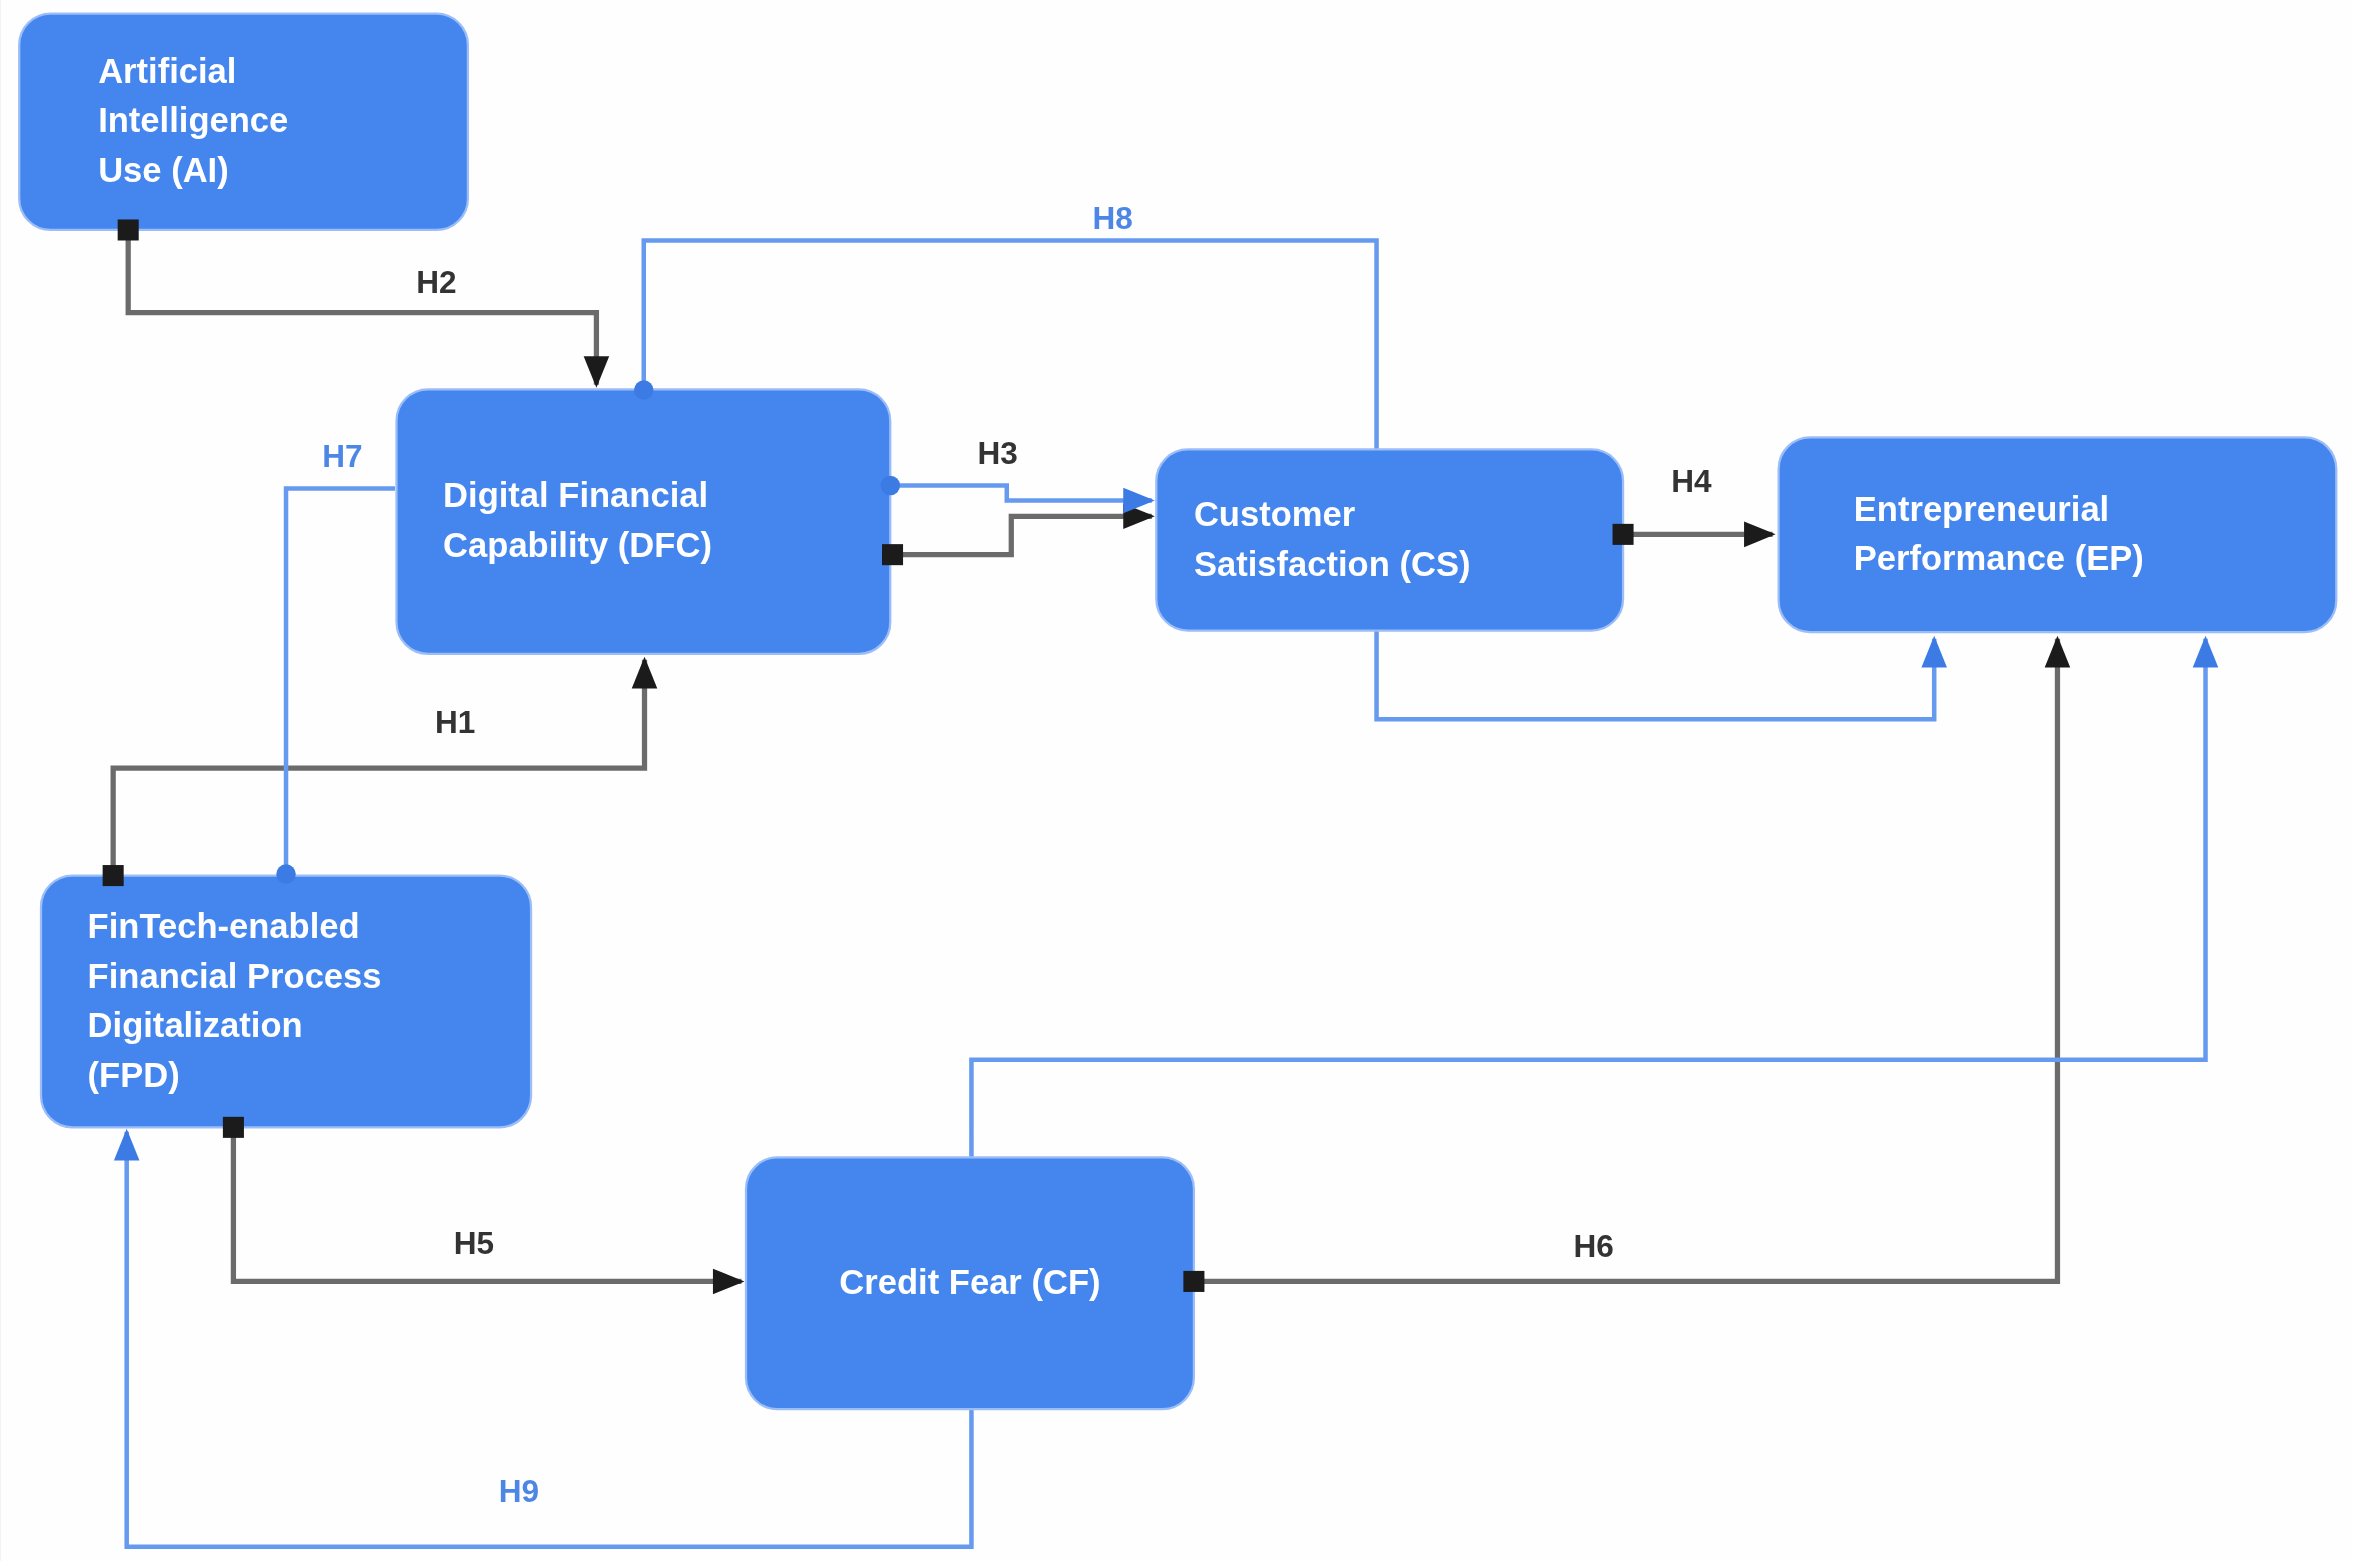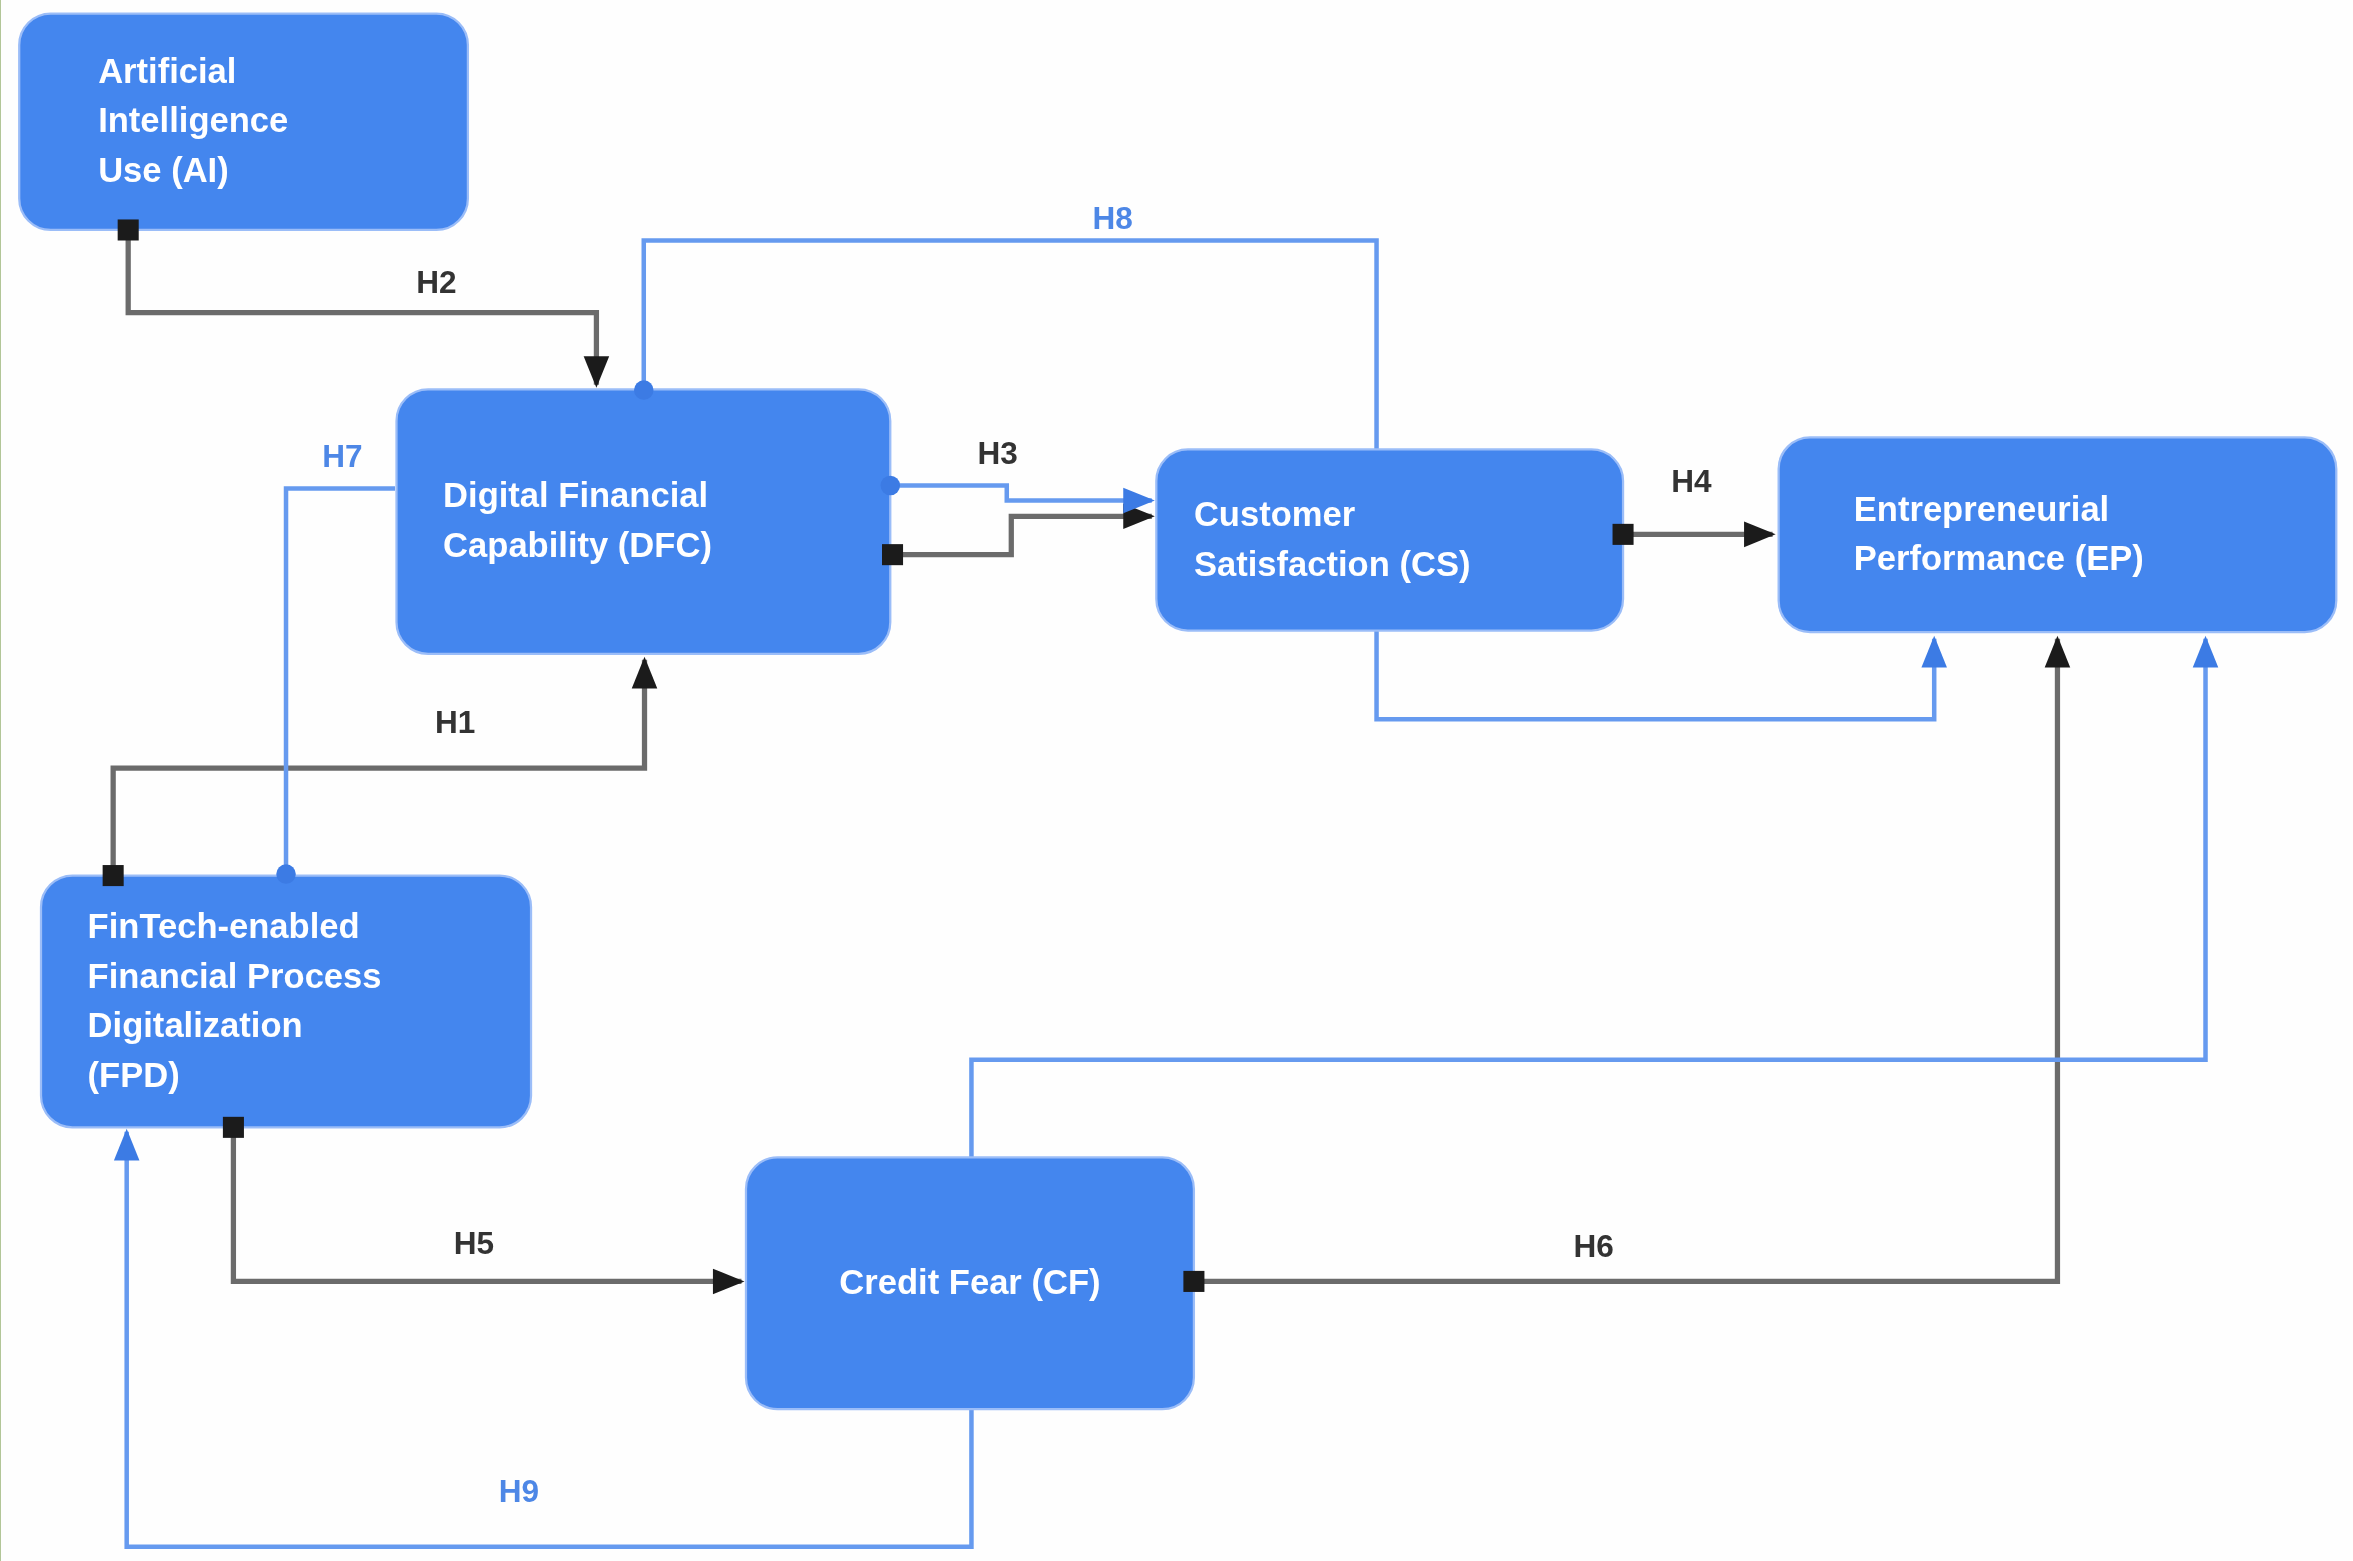--- a/index.html
+++ b/index.html
@@ -1,16 +1,16 @@
 <!DOCTYPE html>
 <html style="font-size:12px"><head>
 <meta charset="utf-8">
 <style>
   html,body{margin:0;padding:0;background:#ffffff;}
-  .stage{position:relative;width:2354px;height:1561px;background:#4d7c0f;overflow:hidden;}
+  .stage{position:relative;width:2354px;height:1561px;background:#e5e5e5;overflow:hidden;}
   svg{display:block;}
   text{font-family:"Liberation Sans", sans-serif;}
   .node-label{fill:#ffffff;font-size:46px;font-weight:700;}
   .edge-label{font-size:42px;font-weight:700;}
 </style>
 </head>
 <body>
 
 <div class="stage">
   <svg id="diagram" width="2354" height="1561" viewBox="0 0 3131 2077" xmlns="http://www.w3.org/2000/svg">

